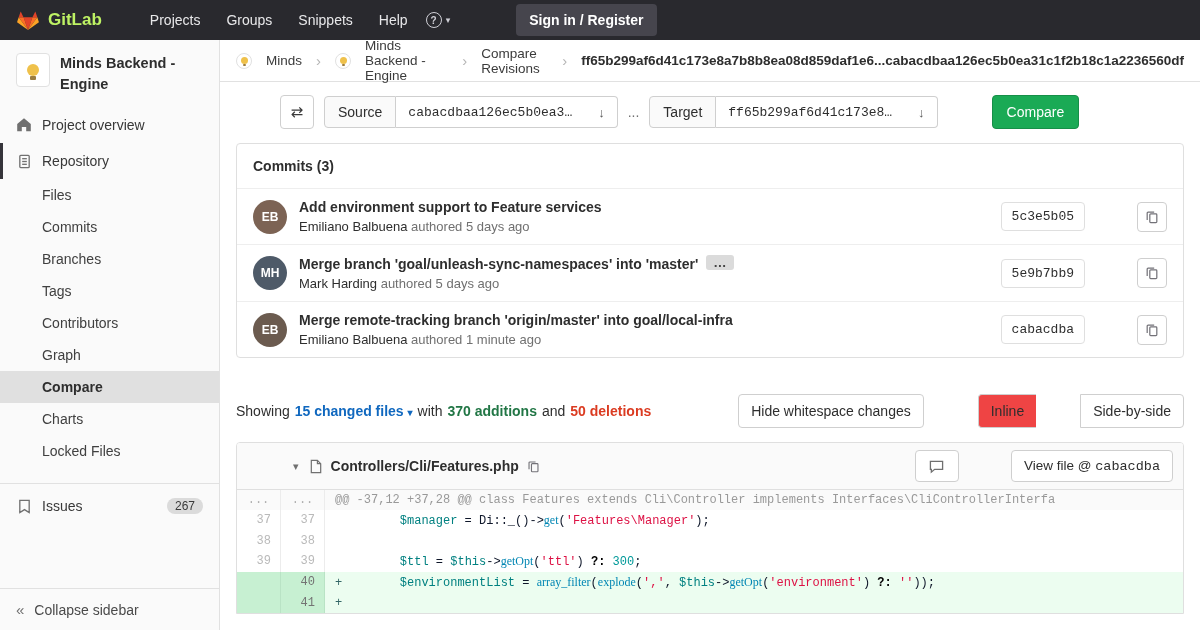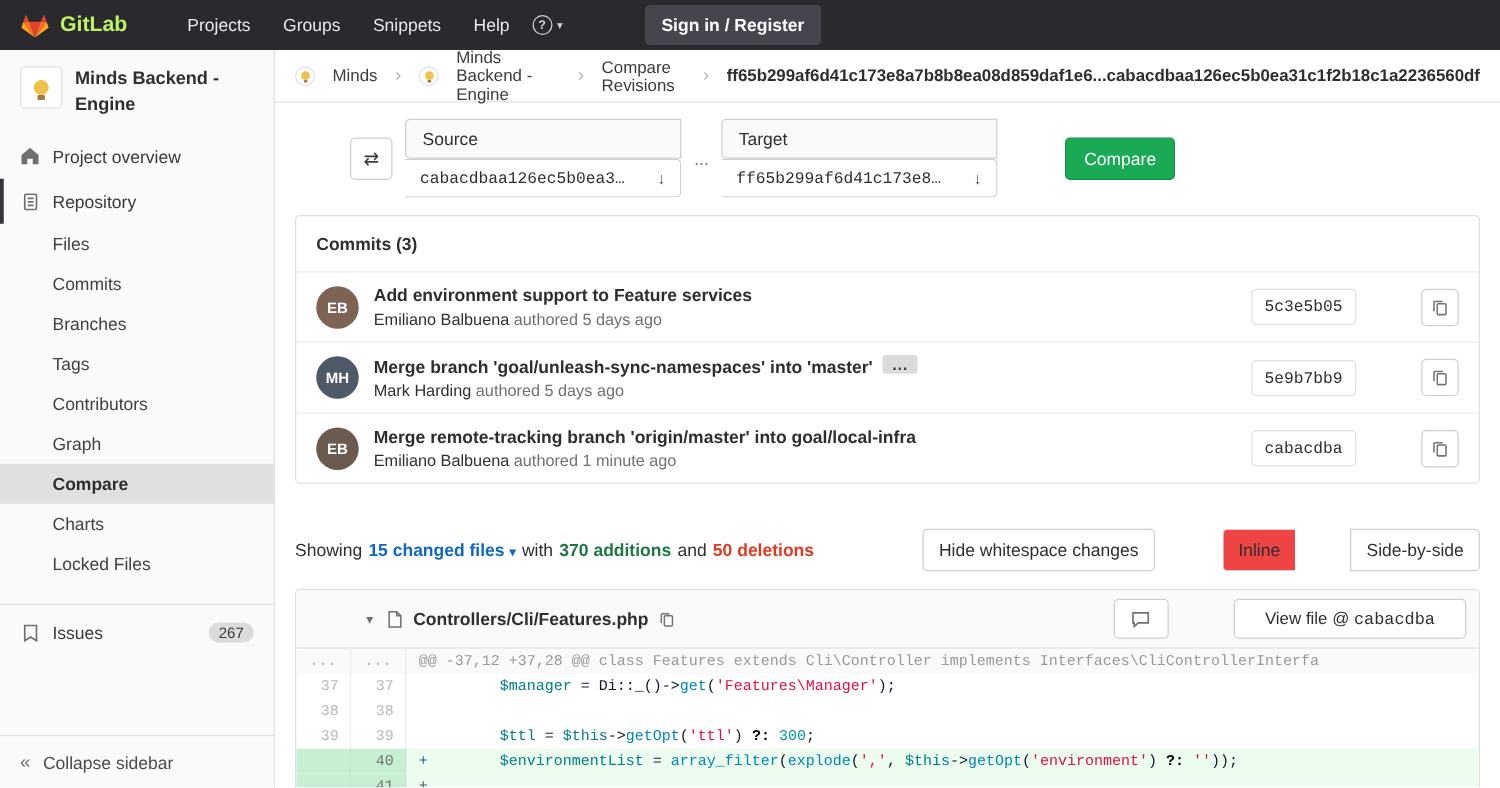--- a/index.html
+++ b/index.html
@@ -56,21 +56,21 @@
     display:flex; align-items:center; justify-content:center; flex-shrink:0; }
   .crumb-av .bulb { width:7px; height:7px; } .crumb-av .bulb::after { left:2px; bottom:-2px; width:3px; height:2px; }
   .crumb-sep { color:#b5b5b5; font-size:15px; }
   .crumb-current { font-weight:600; color:#2e2e2e; }
 
   
   .content-pad { padding:0 16px; }
   .compare-form { display:flex; align-items:center; gap:10px; margin:13px 0 0; }
   .icon-btn { background:#fff; border:1px solid #cfcfcf; border-radius:4px; height:34px; min-width:34px;
     display:inline-flex; align-items:center; justify-content:center; color:#3a3a3a; font-size:15px; }
-  .ref-group { display:flex;flex-direction:column; }
+  .ref-group { display:flex; }
   .ref-label { background:#fafafa; border:1px solid #cfcfcf; border-radius:4px 0 0 4px; padding:7px 13px; font-size:14px; }
   .ref-value { background:#fff; border:1px solid #cfcfcf; border-left:none; border-radius:0 4px 4px 0;
     padding:7px 12px; display:flex; align-items:center; gap:26px; cursor:pointer; }
   .ref-value .mono { font-family:"Liberation Mono","DejaVu Sans Mono",monospace; font-size:13px; }
   .ref-arrow { color:#555; font-size:13px; }
   .dots { color:#707070; }
   .btn-green { background:#1aaa55; border:1px solid #168f48; color:#fff; font-size:14px; border-radius:4px; padding:8px 14px; }
 
   
   .panel { border:1px solid #dfdfdf; border-radius:4px; margin-top:14px; }
@@ -104,33 +104,33 @@
   .btn-group .btn:first-child { border-radius:4px 0 0 4px; }
   .btn-group .btn:last-child { border-radius:0 4px 4px 0; border-right-width:1px; }
   .btn.active { background:#ef4444; }
 
   
   .diff-panel { border:1px solid #dfdfdf; border-radius:4px 4px 0 0; margin-bottom:0; overflow:hidden; }
   .diff-head { background:#fafafa; border-bottom:1px solid #dfdfdf; padding:7px 10px; display:flex; align-items:center; gap:8px; }
   .caret-gray { color:#707070; font-size:11px; padding:0 2px; background:none; border:none; }
   .file-name { font-weight:600; font-size:14px; }
   .diff-head .right { margin-left:auto; display:flex; gap:8px; }
-  .btn-sm { padding:6px 24px; font-size:13.5px; }
+  .btn-sm { padding:6px 12px; font-size:13.5px; }
   .mono { font-family:"Liberation Mono","DejaVu Sans Mono",monospace; }
   .diff-table { font-family:"Liberation Mono","DejaVu Sans Mono",monospace; font-size:12px; line-height:20px; }
   .diff-row { display:flex; }
   .diff-row .ln { width:44px; flex-shrink:0; text-align:right; padding-right:9px; color:#bababa;
     border-right:1px solid #ececec; cursor:pointer; }
   .diff-row .code { flex:1; white-space:pre; padding-left:10px; overflow:hidden; }
   .diff-row.match { background:#fafafa; color:#999; }
   .diff-row.match .ln { text-align:center; padding-right:0; color:#b0b0b0; }
   .diff-row.add .ln { background:#c7f0d2; color:#737373; border-right-color:#b9e3c5; }
   .diff-row.add .code { background:#ecfdf0; }
   .sign { color:#366; }
-  .tok-p { color:#0f172a; } .tok-var { color:#008080; } .tok-func { color:#0086b3; }
+  .tok-p { color:#0f172a; } .tok-var { color:#008080; } .tok-func { color:#0086b3;font-family:Liberation Serif, serif; }
   .tok-str { color:#d14; } .tok-num { color:#099; } .tok-op { color:#000; font-weight:bold; }
   .tok-meta { color:#999; }
 
   svg.icon { display:block; }
 </style>
 </head>
 <body>
 
 <header class="navbar">
   <a class="brand">

